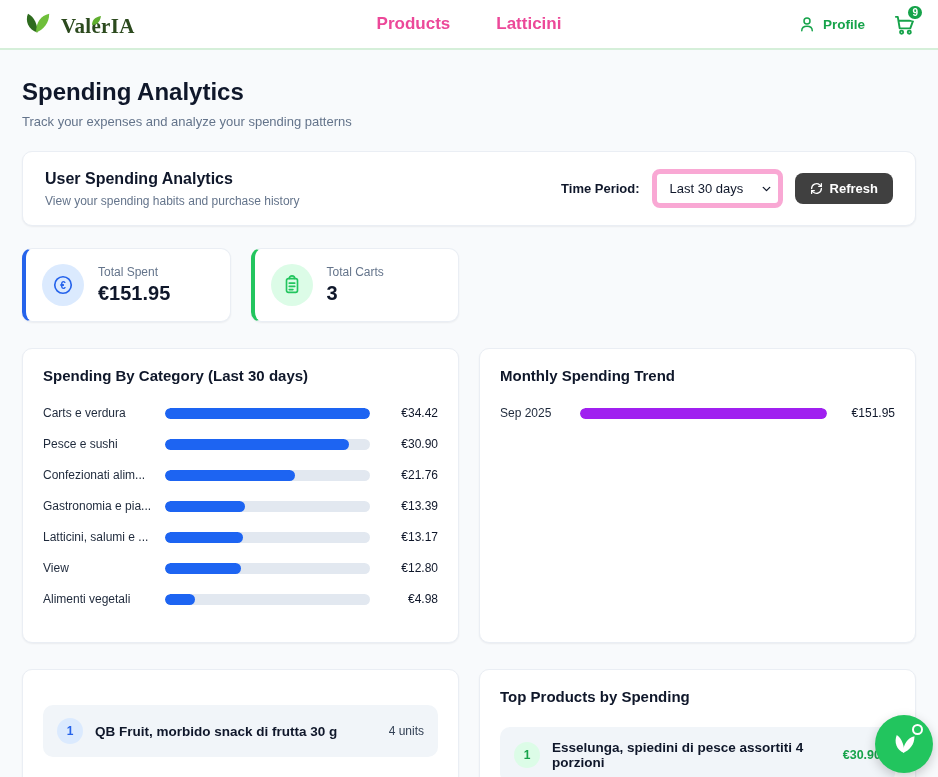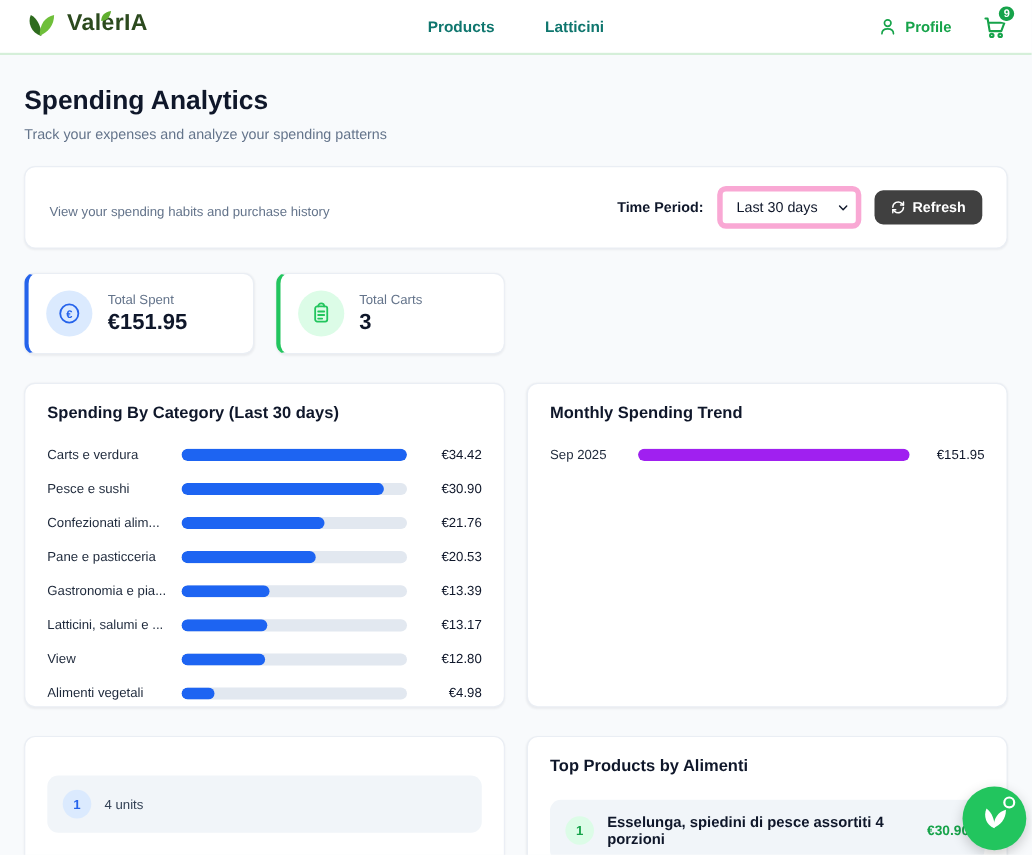--- a/index.html
+++ b/index.html
@@ -9,25 +9,25 @@
     background:#f8fafc; color:#0f172a;
     font-family:"Liberation Sans", sans-serif;
   }
   a { text-decoration:none; }
 
   
   .header {
     height:50px; background:#fff; border-bottom:2px solid #d5efd9;
     display:flex; align-items:center; padding:0 22px; position:relative;
   }
-  .logo { display:flex; align-items:flex-start; gap:9px; cursor:pointer; position:relative; }
+  .logo { display:flex; align-items:flex-end; gap:9px; cursor:pointer; position:relative;font-family:Liberation Serif, serif; }
   .logo-text { font-size:21px; font-weight:700; color:#2c4a1e; letter-spacing:.3px; position:relative; }
   .logo-text .mini-leaf { position:absolute; top:-7px; left:29px; }
   .nav { position:absolute; left:50%; transform:translateX(-50%); display:flex; gap:46px; }
-  .nav-link { color:#0f766e; font-size:14px; font-weight:700; cursor:pointer; }
+  .nav-link { color:#ec4899; font-size:17px; font-weight:700; cursor:pointer; }
   .header-right { margin-left:auto; display:flex; align-items:center; gap:28px; }
   .profile { display:flex; align-items:center; gap:7px; color:#16a34a; font-size:13.5px; font-weight:700; cursor:pointer; }
   .cart { position:relative; cursor:pointer; display:flex; }
   .cart-badge {
     position:absolute; top:-9px; right:-8px; min-width:17px; height:17px; padding:0 4px;
     background:#16a34a; border:2px solid #fff; border-radius:9px;
     color:#fff; font-size:10px; font-weight:700; display:flex; align-items:center; justify-content:center;
   }
 
   
@@ -147,20 +147,21 @@
   </div>
 </div>
 
 <div class="main">
 
   <h1 class="page-title">Spending Analytics</h1>
   <p class="page-sub">Track your expenses and analyze your spending patterns</p>
 
   <div class="card panel">
     <div>
+      <h2 class="panel-title">User Spending Analytics</h2>
       <p class="panel-sub">View your spending habits and purchase history</p>
     </div>
     <div class="controls">
       <span class="tp-label">Time Period:</span>
       <span class="select-wrap">
         <select class="tp-select"><option>Last 30 days</option></select>
         <span class="select-chevron">
           <svg width="13" height="13" viewBox="0 0 24 24" fill="none" stroke="#0f172a" stroke-width="2.4" stroke-linecap="round" stroke-linejoin="round">
               <polyline points="6 9 12 15 18 9"></polyline>
             </svg>
@@ -227,27 +228,20 @@
             <div class="cval">€30.90</div>
           </div>
           <div class="crow">
             <div class="clabel">Confezionati alim...</div>
             <div class="ctrack" style="background: rgb(226, 232, 240);">
               <div class="cfill" style="width: 63.2191%; background: rgb(29, 100, 242);"></div>
             </div>
             <div class="cval">€21.76</div>
           </div>
           <div class="crow">
-            <div class="clabel">Pane e pasticceria</div>
-            <div class="ctrack" style="background: rgb(226, 232, 240);">
-              <div class="cfill" style="width: 59.6456%; background: rgb(29, 100, 242);"></div>
-            </div>
-            <div class="cval">€20.53</div>
-          </div>
-          <div class="crow">
             <div class="clabel">Gastronomia e pia...</div>
             <div class="ctrack" style="background: rgb(226, 232, 240);">
               <div class="cfill" style="width: 38.9018%; background: rgb(29, 100, 242);"></div>
             </div>
             <div class="cval">€13.39</div>
           </div>
           <div class="crow">
             <div class="clabel">Latticini, salumi e ...</div>
             <div class="ctrack" style="background: rgb(226, 232, 240);">
               <div class="cfill" style="width: 38.2626%; background: rgb(29, 100, 242);"></div>
@@ -283,26 +277,27 @@
         </div>
     </div>
   </div>
 
   <div class="bottoms">
     <div class="card bottom-card">
       <div>
 
           <div class="prow">
             <span class="rank rank-blue">1</span>
+            <span class="pname">QB Fruit, morbido snack di frutta 30 g</span>
             <span class="punits">4 units</span>
           </div>
         </div>
     </div>
     <div class="card bottom-card">
-      <h3 class="chart-title">Top Products by Alimenti</h3>
+      <h3 class="chart-title">Top Products by Spending</h3>
       <div>
 
           <div class="prow">
             <span class="rank rank-green">1</span>
             <span class="pname">Esselunga, spiedini di pesce assortiti 4 porzioni</span>
             <span class="pprice">€30.90</span>
           </div>
         </div>
     </div>
   </div>

